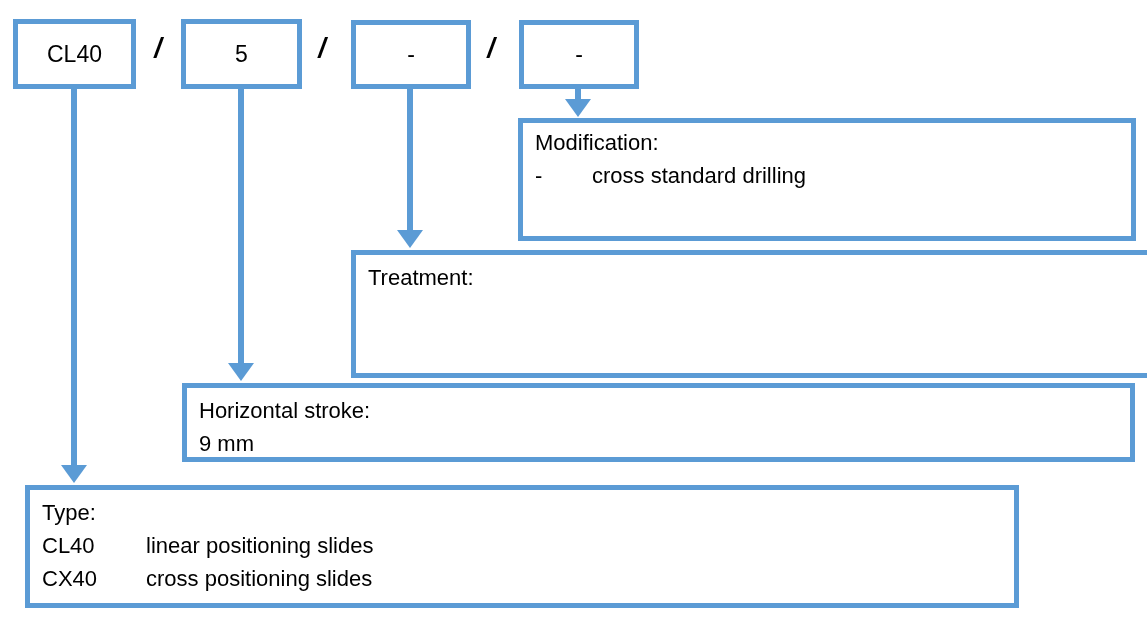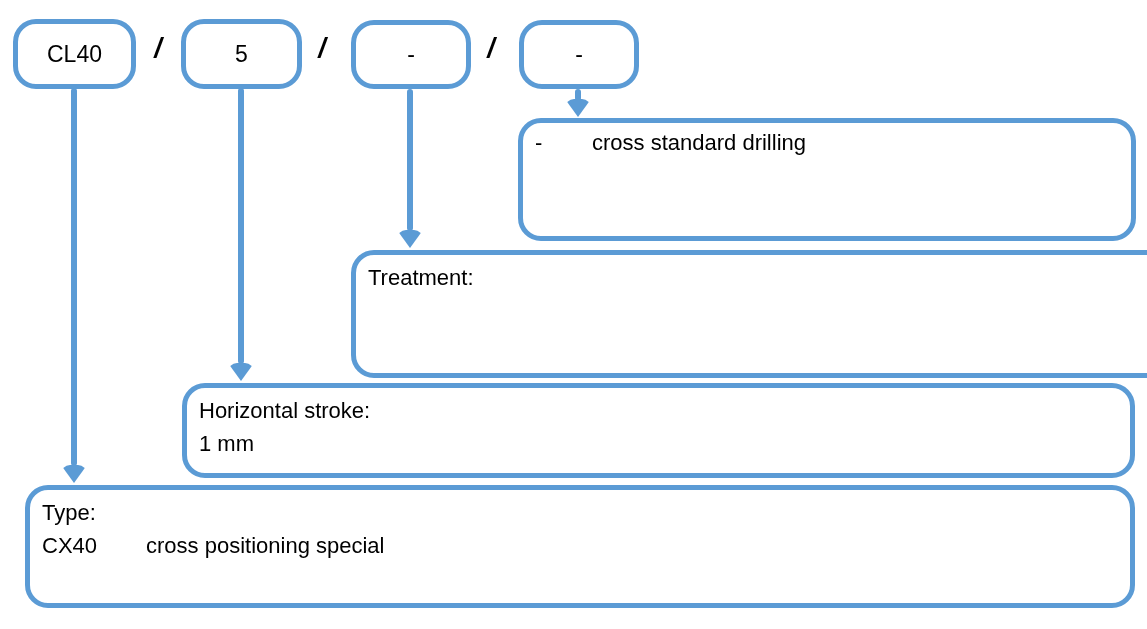--- a/index.html
+++ b/index.html
@@ -1,20 +1,20 @@
 <!DOCTYPE html>
 <html style="--accent: #5B9BD5; --ink: #000000; --bg: #FFFFFF;"><head>
 <meta charset="utf-8">
 <style>
   :root {
     --accent: #5B9BD5;
     --ink: #000000;
     --bg: #FFFFFF;
   }
-  * { margin: 0; padding: 0; box-sizing: border-box; border-radius: 23px; }
+  * { margin: 0; padding: 0; box-sizing: border-box; }
   html, body { background: var(--bg); }
   body {
     font-family: "Liberation Sans", "DejaVu Sans", sans-serif;
     color: var(--ink);
   }
   .canvas {
     position: relative;
     width: 1147px;
     height: 629px;
     background: var(--bg);
@@ -77,22 +77,22 @@
     border: 5px solid var(--accent);
     background: var(--bg);
     padding: 3px 12px 0 12px;
     font-size: 22px;
     line-height: 33px;
     color: var(--ink);
     white-space: nowrap;
   }
   .legend-modification { left: 518px; top: 118px; width: 618px; height: 123px; }
   .legend-treatment    { left: 351px; top: 250px; width: 870px; height: 128px; padding-top: 6px; }
-  .legend-stroke       { left: 182px; top: 383px; width: 953px; height: 95px;  padding-top: 6px; }
-  .legend-type         { left: 25px;  top: 485px; width: 1110px; height: 123px; padding-top: 6px; }
+  .legend-stroke       { left: 182px; top: 383px; width: 953px; height: 79px;  padding-top: 6px; }
+  .legend-type         { left: 25px;  top: 485px; width: 994px; height: 123px; padding-top: 6px; }
   .legend-row .code {
     display: inline-block;
     width: 57px;
   }
   .legend-type .legend-row .code {
     width: 104px;
   }
 </style>
 </head>
 <body>
@@ -118,34 +118,38 @@
   <div class="stem stem-1"></div>
   <div class="arrowhead arr-1"></div>
   <div class="stem stem-2"></div>
   <div class="arrowhead arr-2"></div>
   <div class="stem stem-3"></div>
   <div class="arrowhead arr-3"></div>
   <div class="stem stem-4"></div>
   <div class="arrowhead arr-4"></div>
 
   <div class="legend-box legend-modification">
+    <div class="legend-title">Modification:</div>
     <div class="legend-row">
       <span class="code">-</span><span>cross standard drilling</span>
     </div>
   </div>
 
   <div class="legend-box legend-treatment">
     <div class="legend-title">Treatment:</div>
   </div>
 
   <div class="legend-box legend-stroke">
     <div class="legend-title">Horizontal stroke:</div>
-    <div class="legend-row">1 mm</div>
+    <div class="legend-row">9 mm</div>
   </div>
 
   <div class="legend-box legend-type">
     <div class="legend-title">Type:</div>
     <div class="legend-row">
-      <span class="code">CX40</span><span>cross positioning special</span>
+      <span class="code">CL40</span><span>linear positioning slides</span>
+    </div>
+    <div class="legend-row">
+      <span class="code">CX40</span><span>cross positioning slides</span>
     </div>
   </div>
 
 </div>
 
 </body></html>

